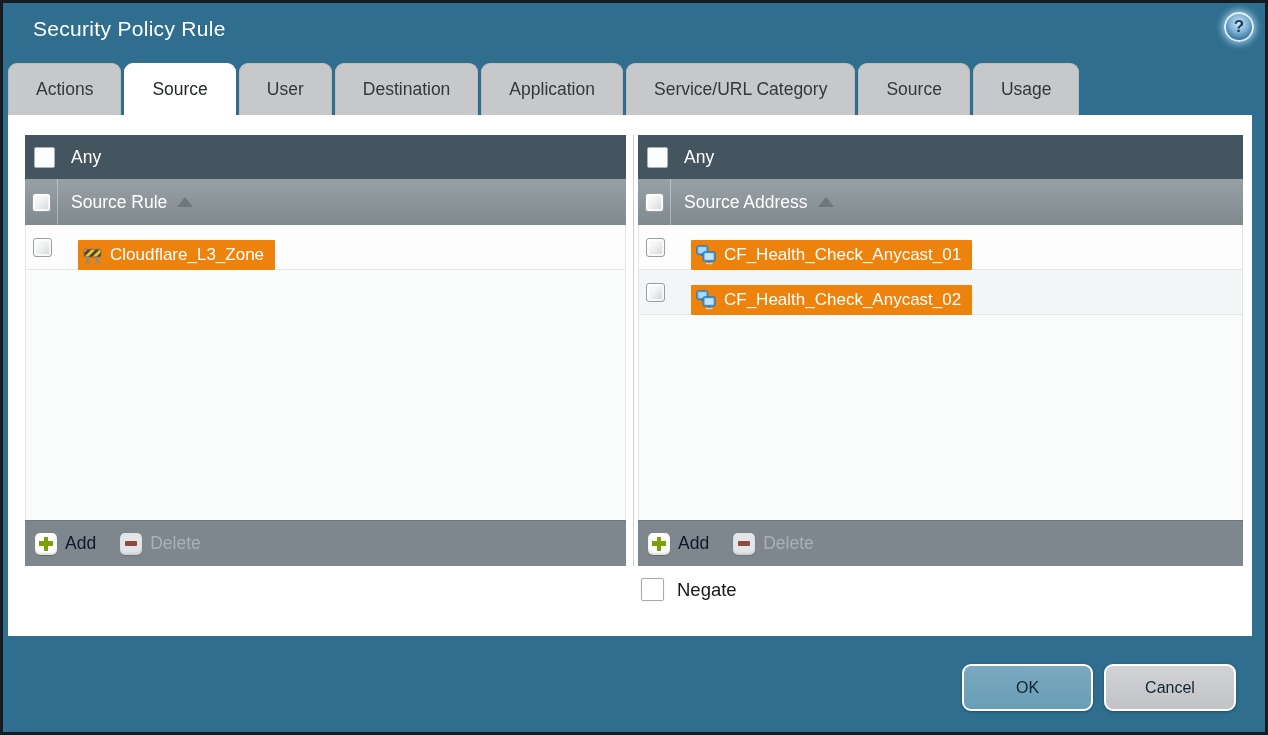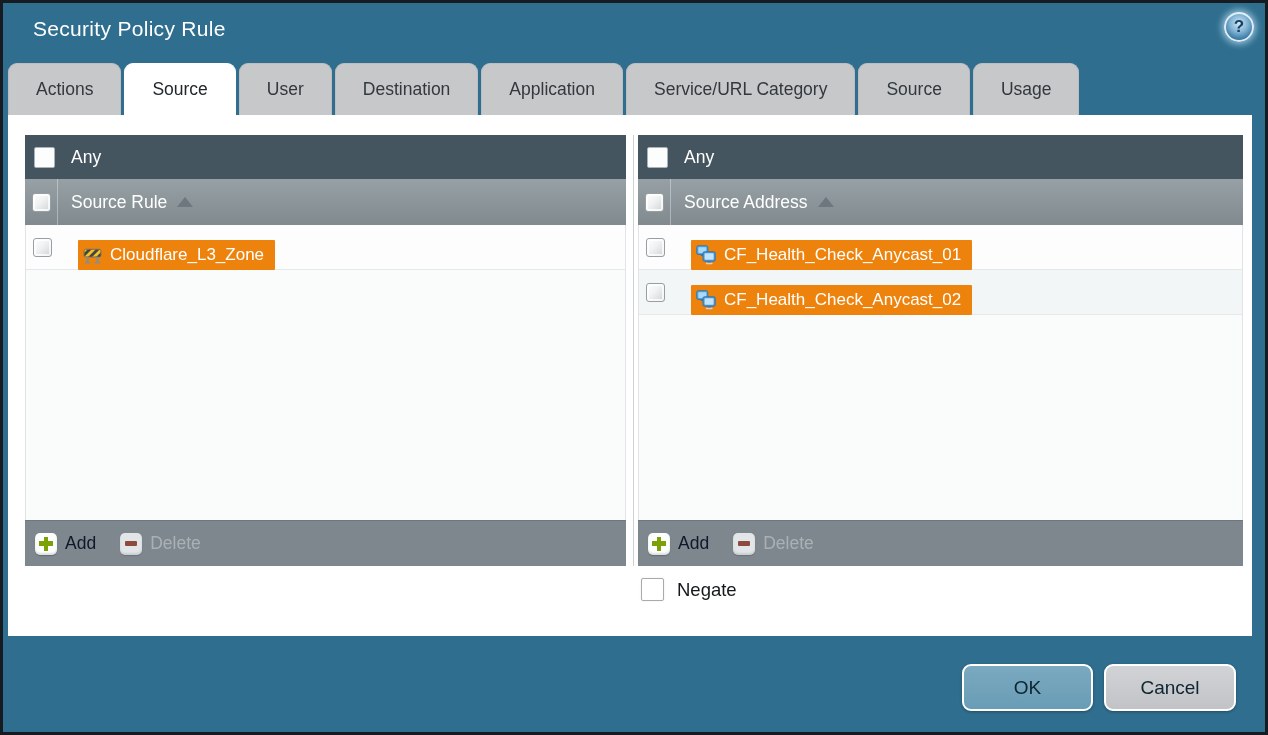--- a/index.html
+++ b/index.html
@@ -66,21 +66,21 @@
         background:linear-gradient(135deg,#ffffff 0%,#f1f2f3 45%,#cfd3d5 100%);
         box-shadow: inset 0 0 0 2px rgba(255,255,255,.75); }
 
   .negate-row { position:absolute; left:633px; top:463px; display:flex; align-items:center; gap:13px; }
   .cb-negate { width:23px; height:23px; background:#fff; border:1px solid #a7abae; border-radius:2px;
                box-shadow:0 0 2px rgba(0,0,0,.1); cursor:pointer; flex:none; }
   .negate-label { font-size:18.5px; color:#15181b; }
 
   
   .btn { position:absolute; top:664px; height:47px; border:2.5px solid #ffffff; border-radius:9px;
-         display:flex; align-items:center; justify-content:center; font-size:19px; color:#0e2430;
+         display:flex; align-items:center; justify-content:center; font-size:16px; color:#0e2430;
          cursor:pointer; box-shadow:0 1px 3px rgba(0,0,0,.3); }
   .btn-ok { left:962px; width:131px; background:linear-gradient(#7aa9c0,#699db6); }
   .btn-cancel { left:1104px; width:132px; background:linear-gradient(#d2d3d6,#c2c3c7); }
 </style>
 </head>
 <body>
 
 <div class="dialog">
 
   <div class="title">Security Policy Rule</div>

